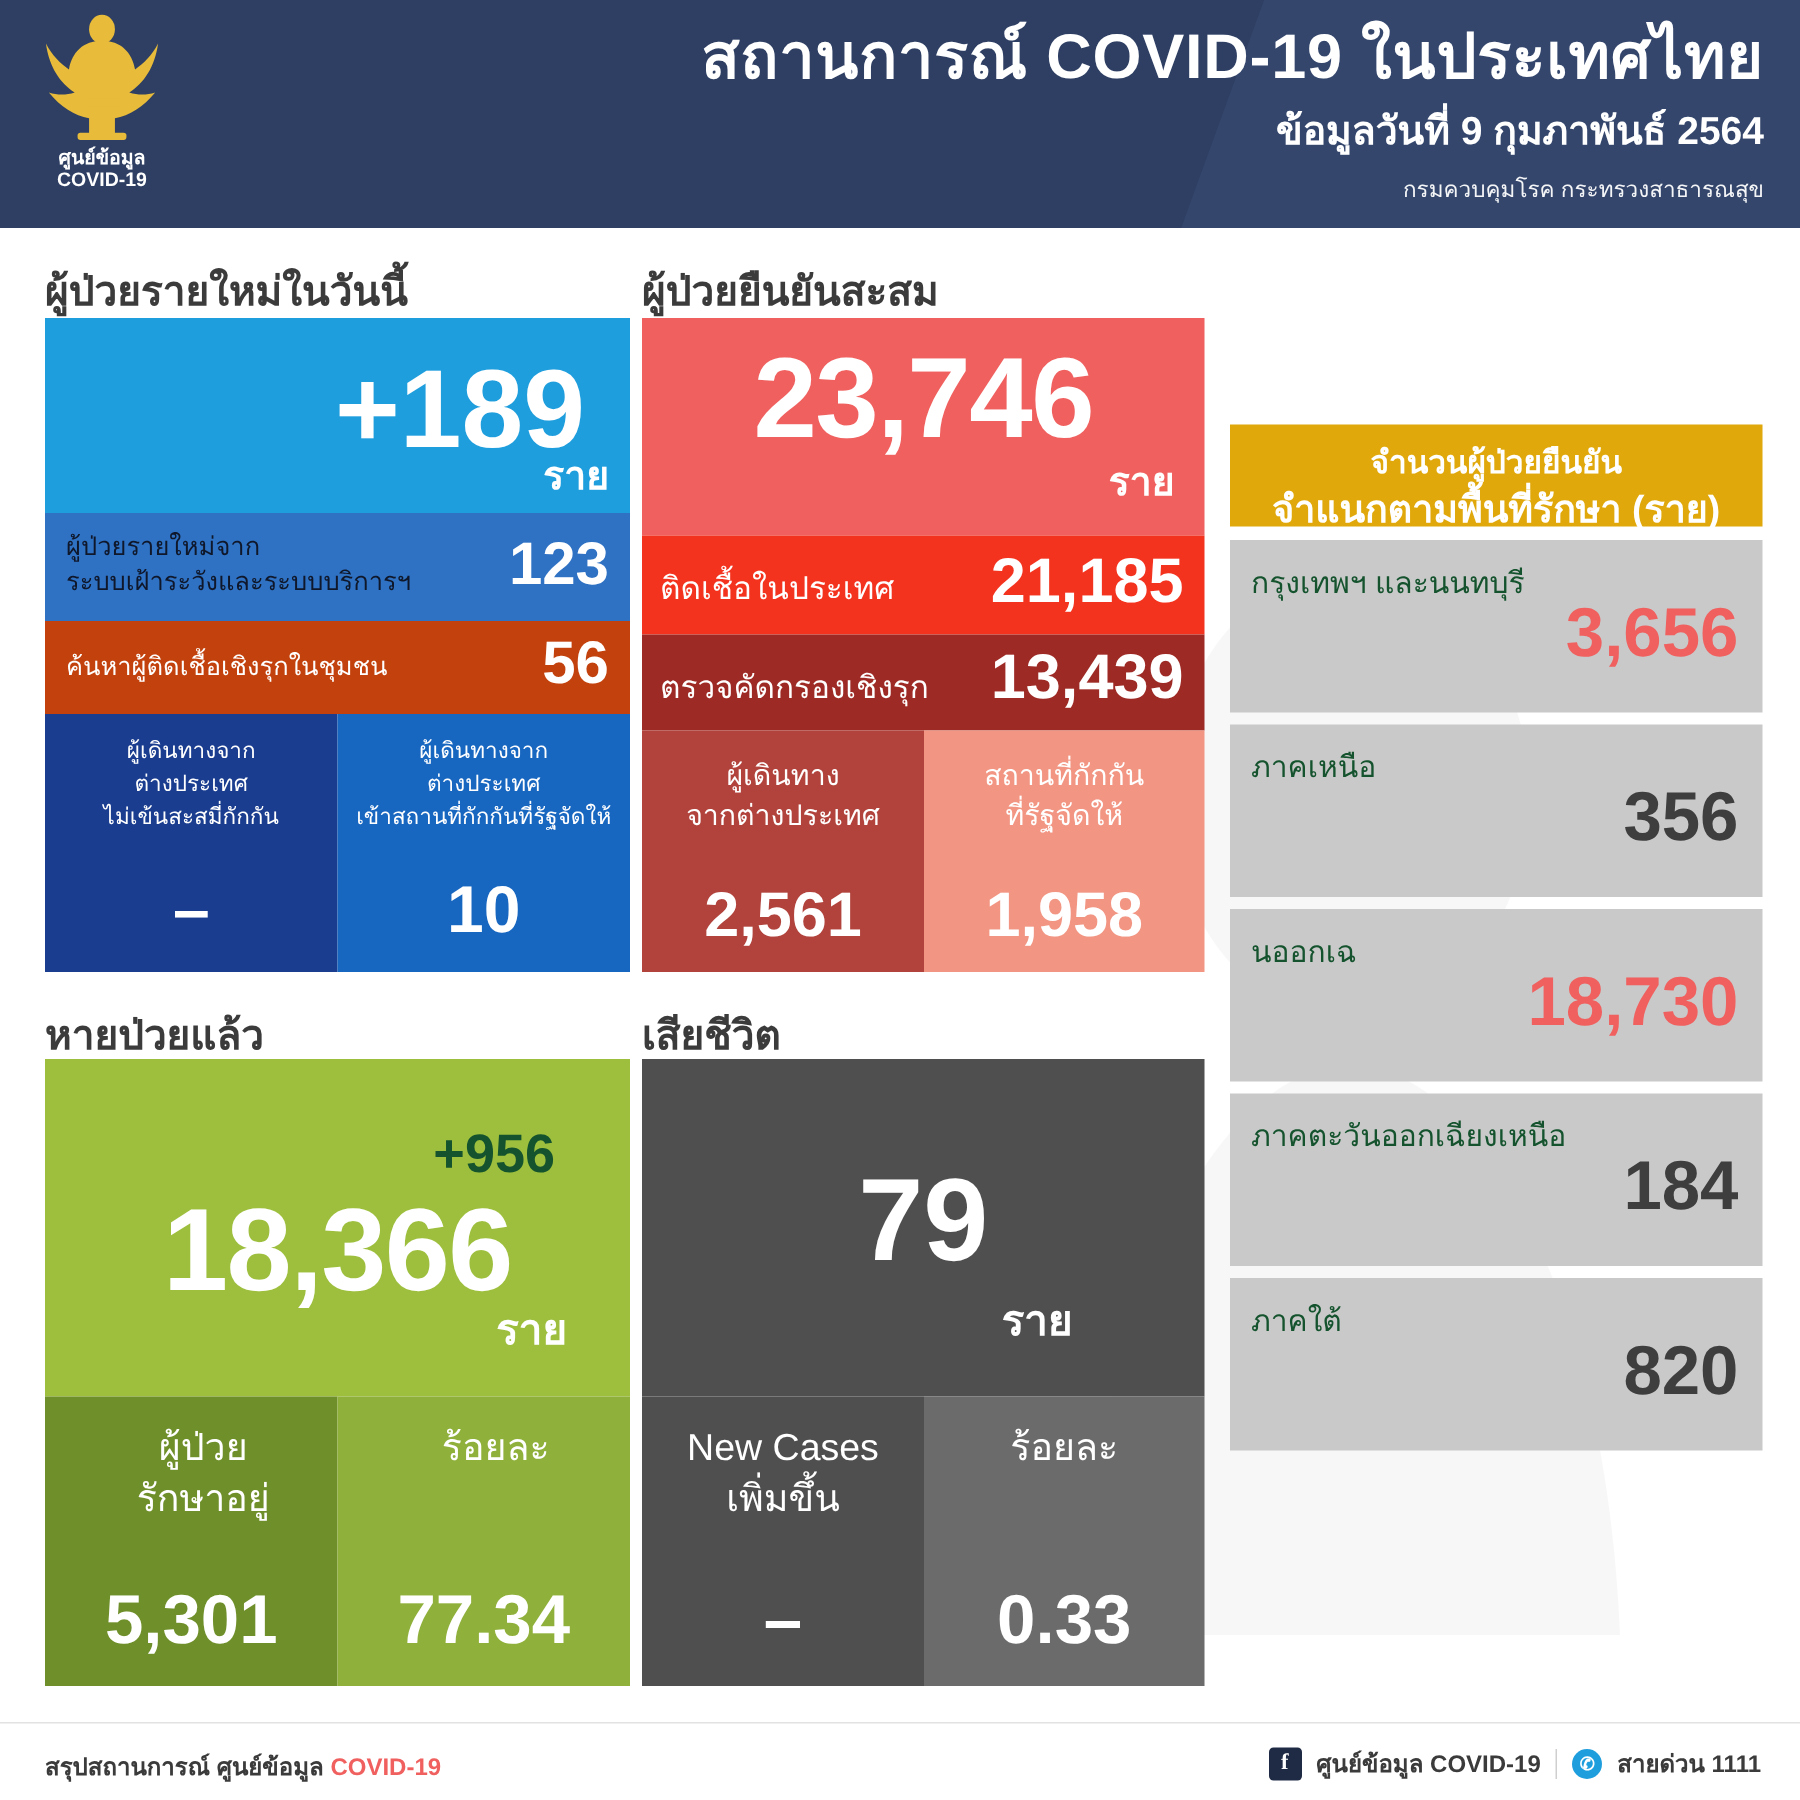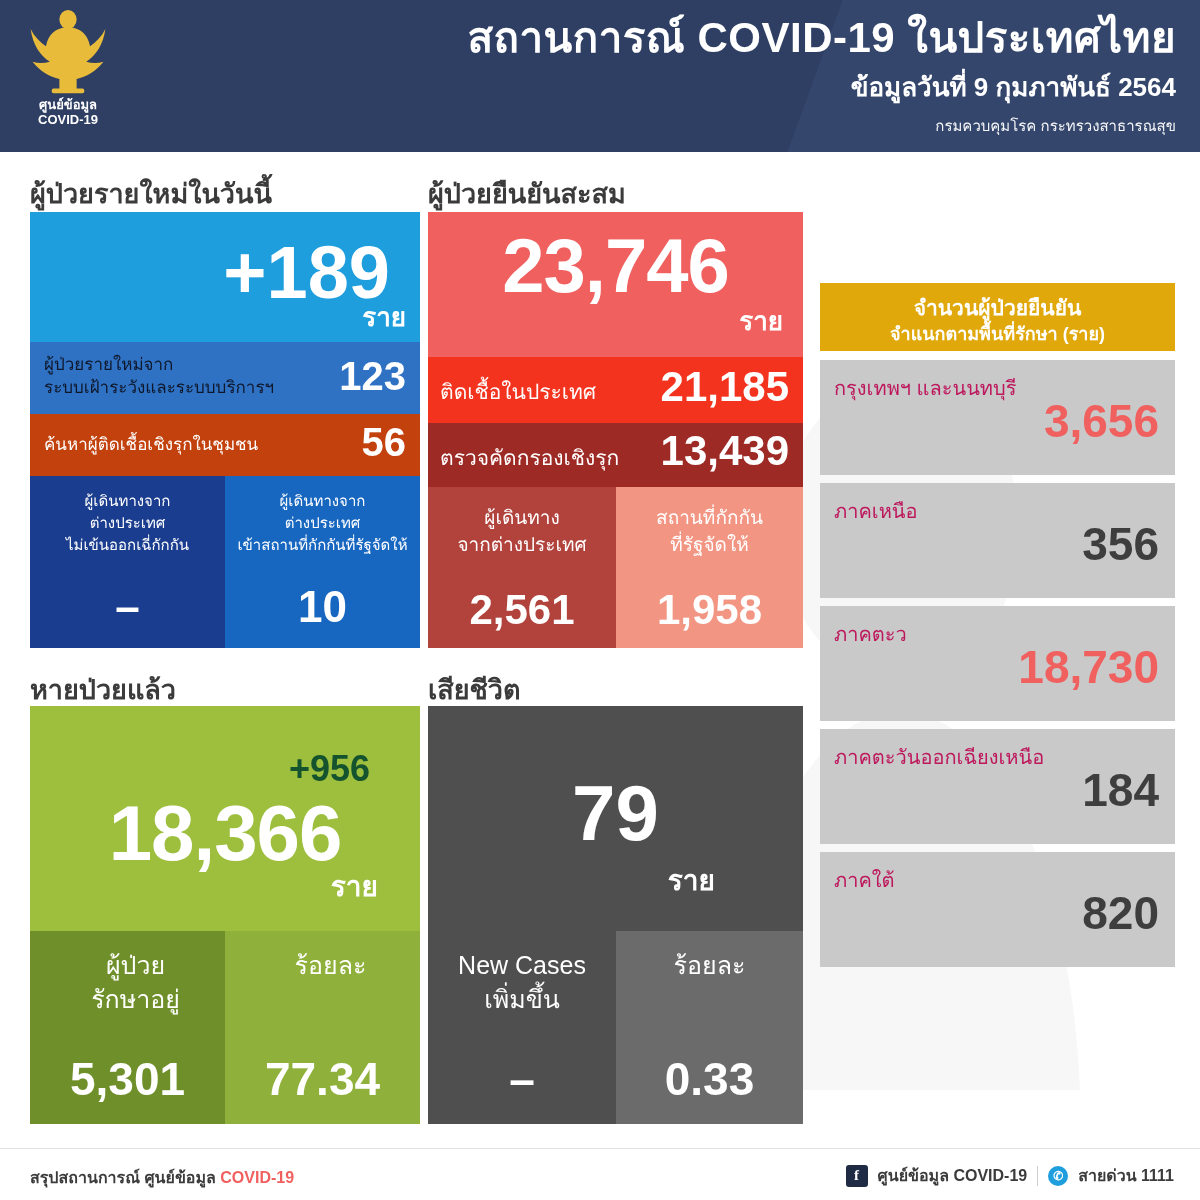--- a/index.html
+++ b/index.html
@@ -101,24 +101,24 @@
   #dth-main .u { position:absolute; right:88px; top:152px; font-size:28px; font-weight:bold; color:#fff; }
 
   #dth-a { left:428px; top:931px; width:188px; height:193px; background:#4f4f4f; }
   #dth-b { left:616px; top:931px; width:187px; height:193px; background:#6b6b6b; }
   .dthc .lbl { position:absolute; left:0; top:18px; width:100%; text-align:center; font-size:25px; color:#fff; line-height:1.35; }
   .dthc .val { position:absolute; left:0; bottom:18px; width:100%; text-align:center; font-size:46px; font-weight:bold; color:#fff; }
 
   
   #region-head { left:820px; top:283px; width:355px; height:68px; background:#e0a80a; }
   #region-head .t1 { position:absolute; left:0; top:8px; width:100%; text-align:center; font-size:21px; font-weight:bold; color:#fff; }
-  #region-head .t2 { position:absolute; left:0; top:36px; width:100%; text-align:center; font-size:18px; font-weight:bold; color:#fff; }
+  #region-head .t2 { position:absolute; left:0; top:36px; width:100%; text-align:center; font-size:25px; font-weight:bold; color:#fff; }
 
   .region-row { position:absolute; left:820px; width:355px; height:115px; background:#c9c9c9; }
-  .region-row .lbl { position:absolute; left:14px; top:12px; font-size:20px; color:#be185d; }
+  .region-row .lbl { position:absolute; left:14px; top:12px; font-size:20px; color:#14532d; }
   .region-row .val { position:absolute; right:16px; top:34px; font-size:46px; font-weight:bold; color:#3e3e3e; }
   .region-row .val.hi { color:#f0605f; }
 
   
   .footer { position:absolute; left:0; bottom:0; width:1200px; height:52px; background:#ffffff; border-top:1px solid #e2e2e2; }
   .footer .left { position:absolute; left:30px; top:16px; font-size:16px; font-weight:bold; color:#3b3b3b; }
   .footer .left .red { color:#f0605f; }
   .footer .right { position:absolute; right:26px; top:14px; display:flex; align-items:center; gap:10px; font-size:16px; font-weight:bold; color:#3b3b3b;}
   .fb { display:inline-flex; align-items:center; justify-content:center; width:22px;height:22px;background:#1f2a44;color:#fff;border-radius:3px;font-size:15px;font-weight:bold;font-family:"Liberation Serif", serif;}
   .ph { display:inline-flex; align-items:center; justify-content:center; width:20px;height:20px;background:#1f9ede;color:#fff;border-radius:50%;font-size:12px;}
@@ -179,21 +179,21 @@
 
   <div class="panel" id="nc-row2">
     <div class="lbl">ค้นหาผู้ติดเชื้อเชิงรุกในชุมชน</div>
     <div class="val">56</div>
   </div>
 
   <div class="panel nc3" id="nc-row3a">
     <div class="lbl">
       <span>ผู้เดินทางจาก</span><br>
       <span>ต่างประเทศ</span><br>
-      <span>ไม่เข้นออกเฉี่กักกัน</span>
+      <span>ไม่เข้นสะสมี่กักกัน</span>
     </div>
     <div class="val">–</div>
   </div>
 
   <div class="panel nc3" id="nc-row3b">
     <div class="lbl">
       <span>ผู้เดินทางจาก</span><br>
       <span>ต่างประเทศ</span><br>
       <span>เข้าสถานที่กักกันที่รัฐจัดให้</span>
     </div>
@@ -275,21 +275,21 @@
 
   <div class="region-row" style="top:360px;">
     <div class="lbl">กรุงเทพฯ และนนทบุรี</div>
     <div class="val hi">3,656</div>
   </div>
   <div class="region-row" style="top:483px;">
     <div class="lbl">ภาคเหนือ</div>
     <div class="val">356</div>
   </div>
   <div class="region-row" style="top:606px;">
-    <div class="lbl">ภาคตะว</div>
+    <div class="lbl">นออกเฉ</div>
     <div class="val hi">18,730</div>
   </div>
   <div class="region-row" style="top:729px;">
     <div class="lbl">ภาคตะวันออกเฉียงเหนือ</div>
     <div class="val">184</div>
   </div>
   <div class="region-row" style="top:852px;">
     <div class="lbl">ภาคใต้</div>
     <div class="val">820</div>
   </div>

